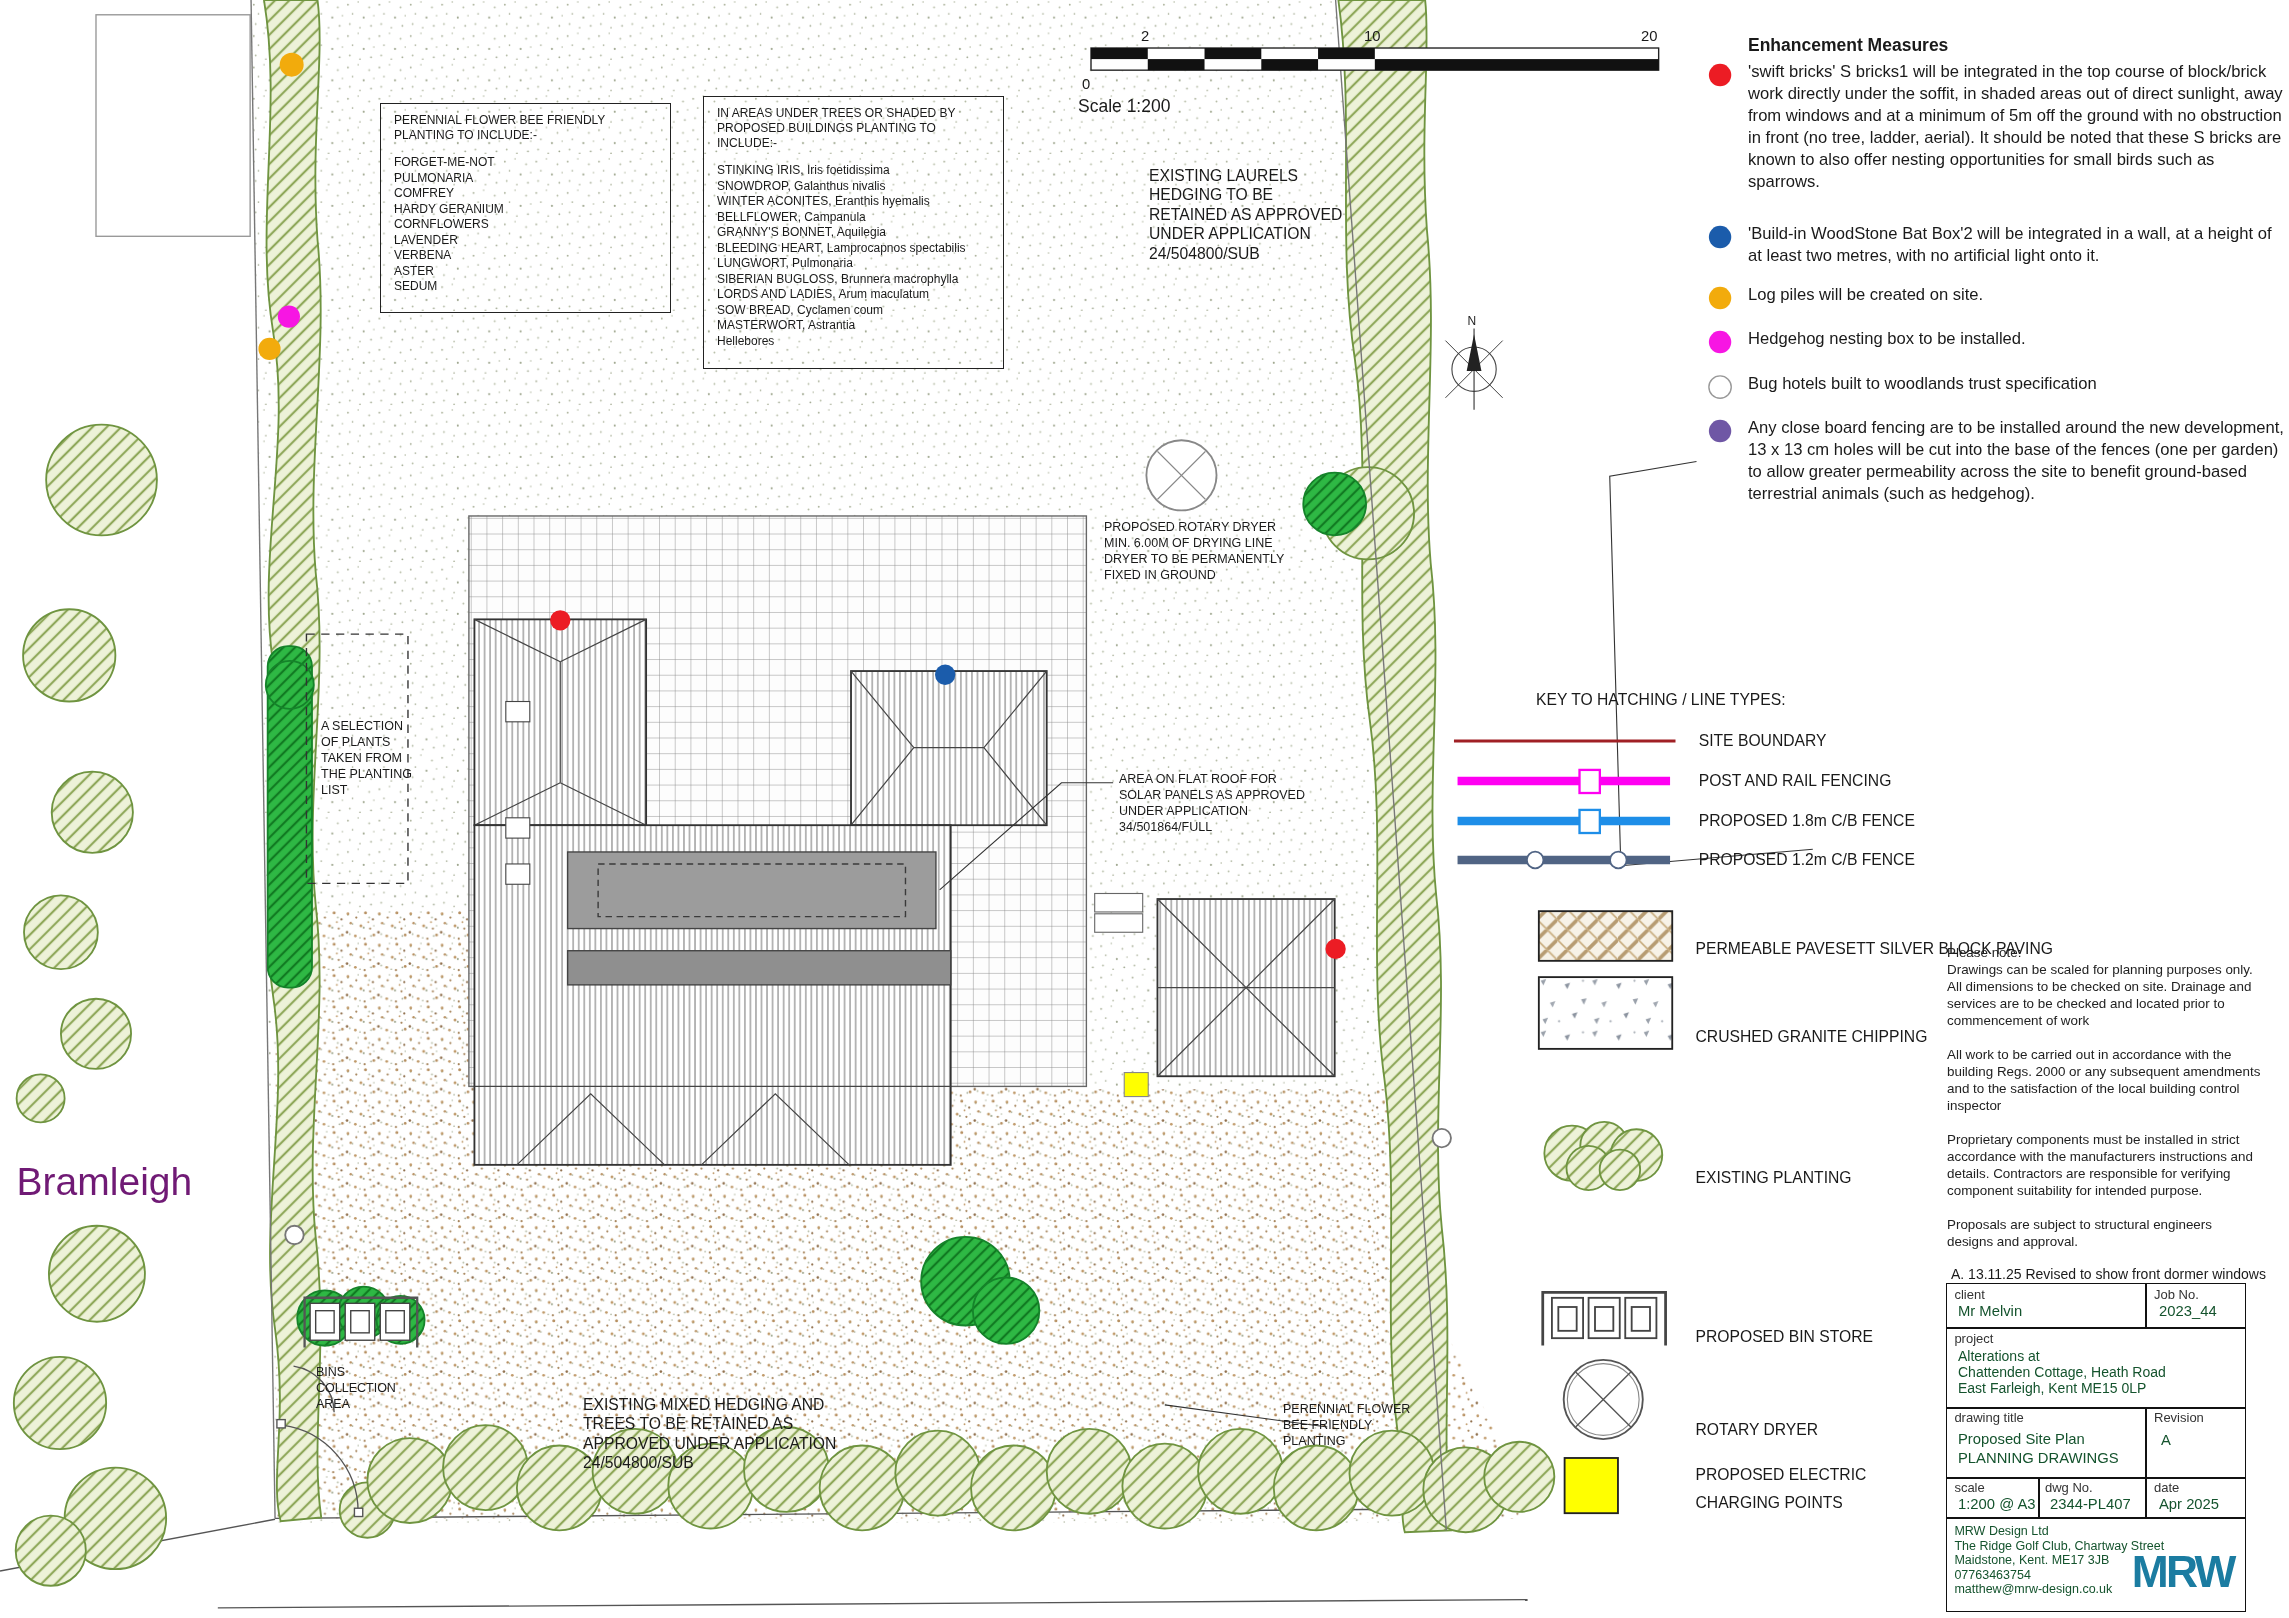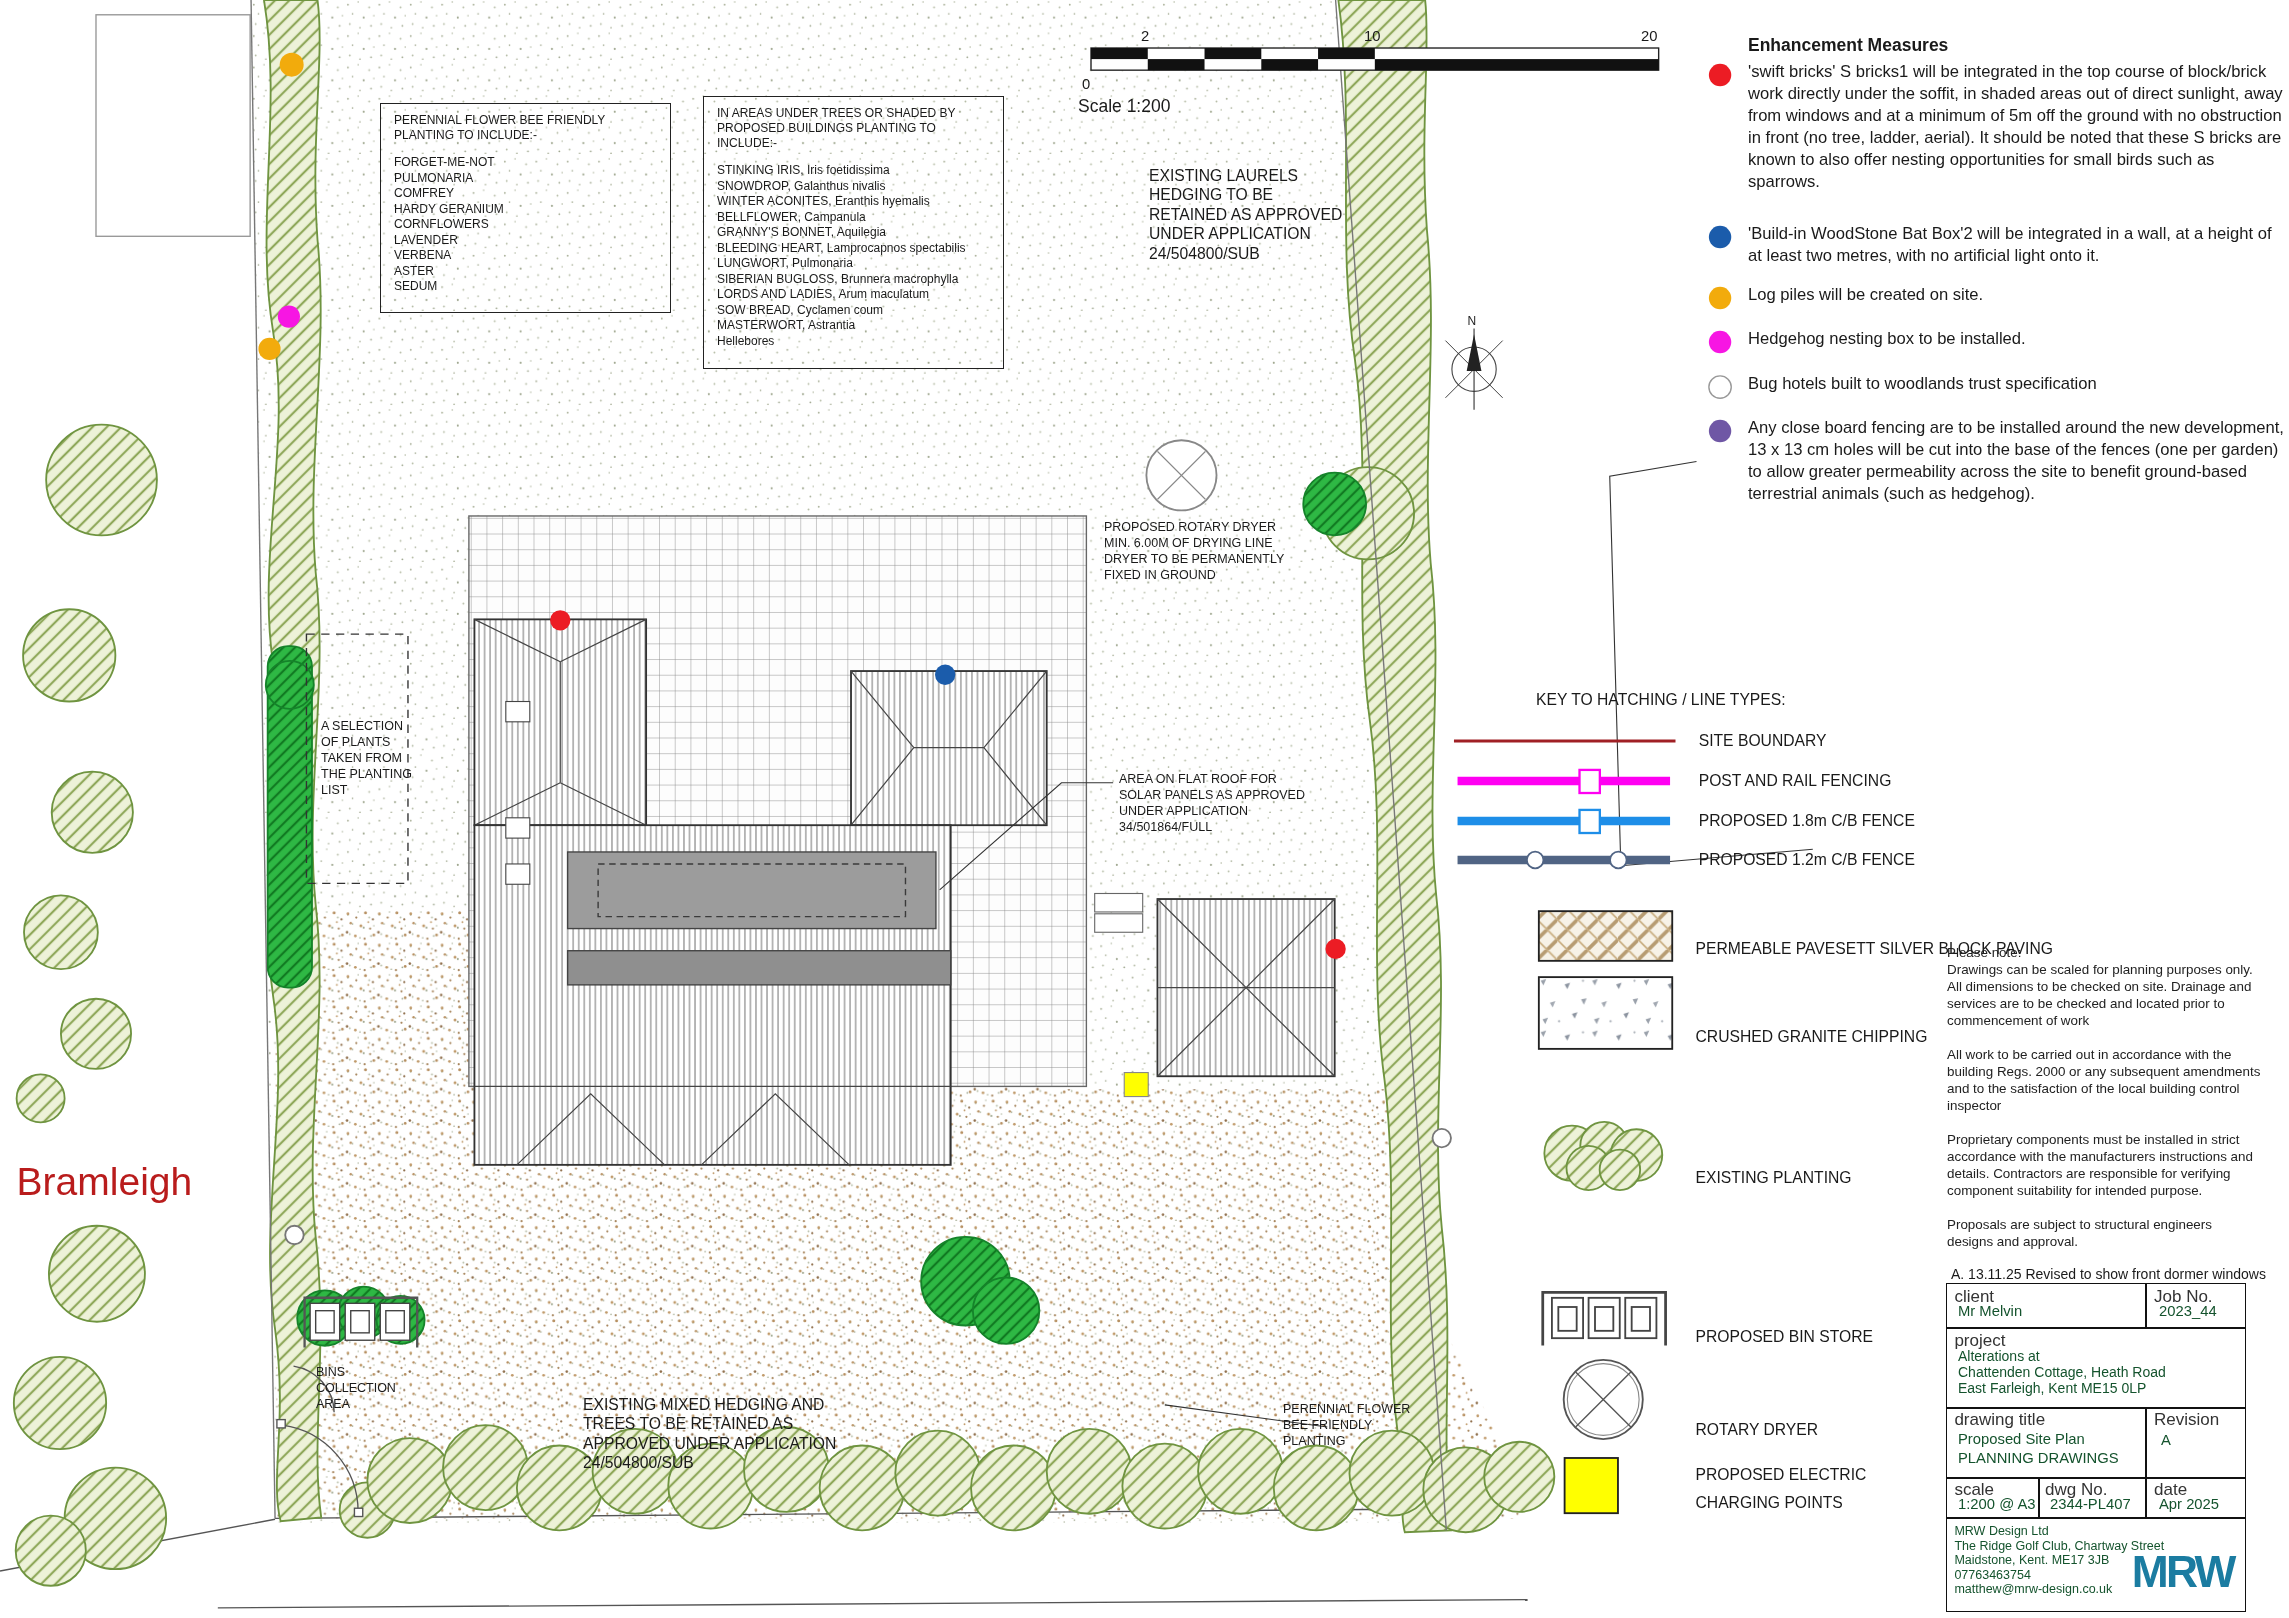--- a/index.html
+++ b/index.html
@@ -2,21 +2,21 @@
 <html style="font-size:14.8px"><head>
 <meta charset="utf-8">
 <style>
   html,body{margin:0;padding:0;background:#ffffff;}
   #page{position:relative;width:2290px;height:1619px;background:#ffffff;overflow:hidden;
         font-family:"Liberation Sans",sans-serif;color:#1a1a1a;}
   .txt{position:absolute;white-space:pre-line;color:#1a1a1a;}
   .t13{font-size:12.5px;line-height:16px;}
   .t17{font-size:15.7px;line-height:19.4px;}
   .t15{font-size:14px;line-height:17.5px;}
-  .big{font-size:39px;line-height:42px;color:#b91c1c;}
+  .big{font-size:39px;line-height:42px;color:#701a75;}
   .scalebig{font-size:17.5px;}
   .scalenum{font-size:14.8px;}
   .box{position:absolute;border:1.5px solid #222;padding:9.2px 13px;box-sizing:border-box;
        font-size:12px;}
   .box .bt{line-height:15px;white-space:pre-line;}
   .box .bl{margin-top:12px;line-height:15.5px;white-space:pre-line;}
   
   #enh{position:absolute;left:1707px;top:35px;width:581px;}
   .enh-title{position:absolute;left:41px;top:0;font-weight:bold;font-size:17.5px;}
   .enh-item{position:absolute;left:0;display:flex;align-items:flex-start;width:581px;}
@@ -27,21 +27,21 @@
   .key-label{margin-left:15.7px;font-size:15.7px;}
   
   .leg-row{position:absolute;display:flex;align-items:flex-end;}
   .leg-sw{flex:0 0 140px;display:flex;align-items:center;}
   .leg-label{margin-left:18.5px;font-size:15.7px;line-height:28px;white-space:pre-line;}
   
   #tblock{position:absolute;left:1946px;top:1283px;width:300px;height:329px;
           border:1.8px solid #111;box-sizing:border-box;}
   .tb-h{position:absolute;left:0;right:0;height:1.8px;background:#111;}
   .tb-v{position:absolute;width:1.8px;background:#111;}
-  .tb-lab{position:absolute;font-size:17px;color:#333;}
+  .tb-lab{position:absolute;font-size:13px;color:#333;}
   .tb-val{position:absolute;font-size:14.8px;color:#14532d;white-space:pre-line;}
   #notes{position:absolute;left:1947px;top:944px;width:314px;font-size:13.4px;
          line-height:17px;white-space:pre-line;color:#222;}
 </style>
 </head>
 <body>
 
 <div id="page">
 
 <svg width="2290" height="1619" style="position:absolute;left:0;top:0" viewBox="0 0 2481 1754">

